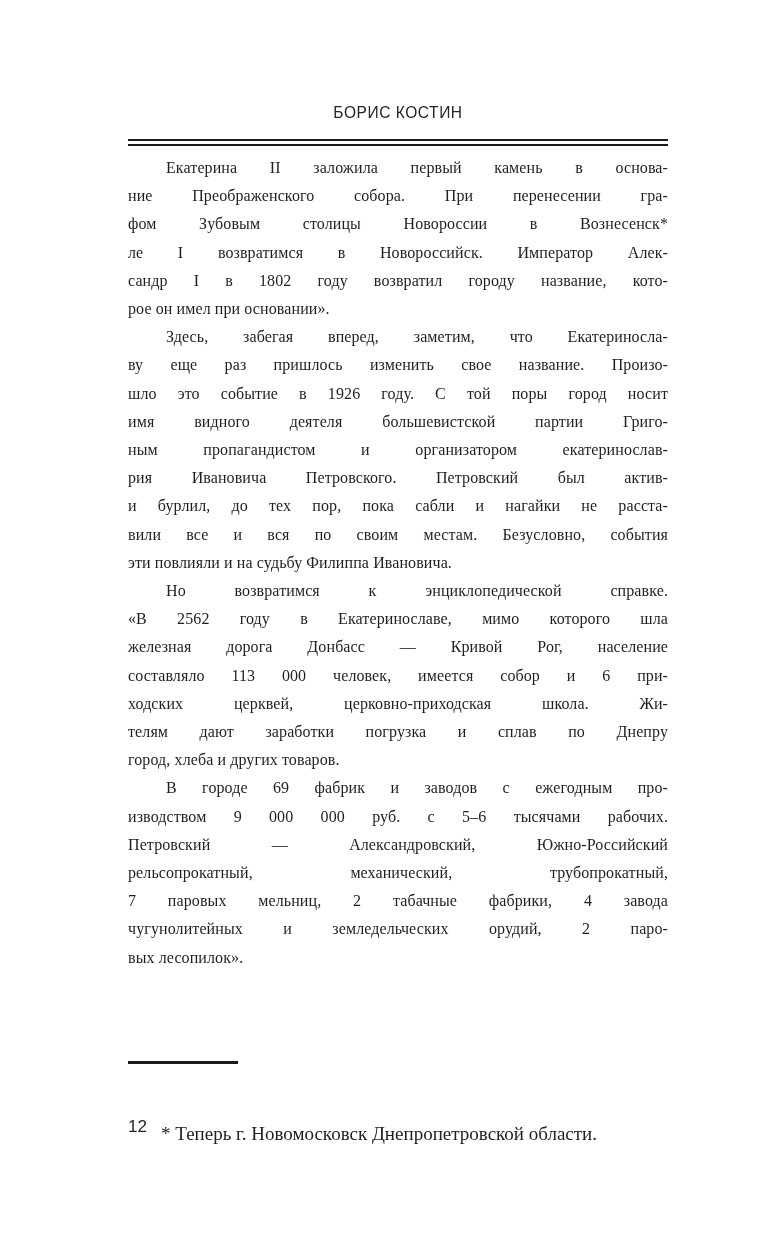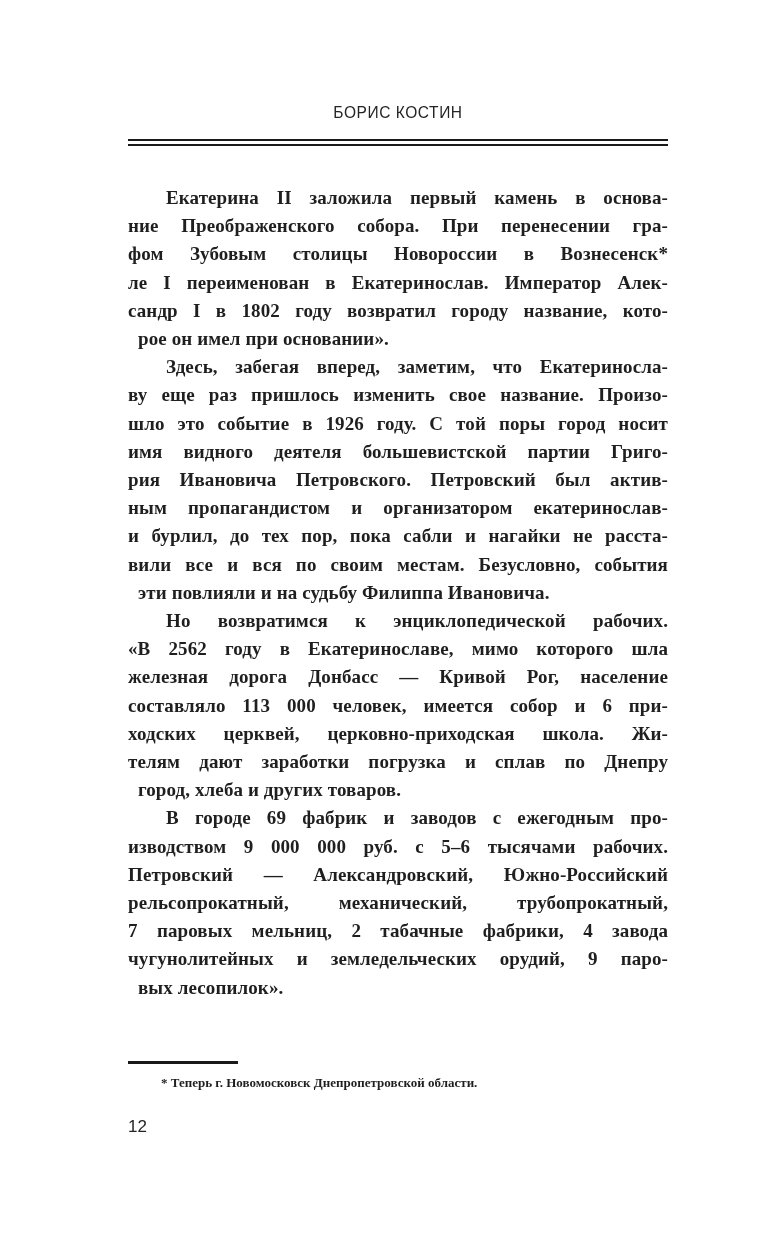--- a/index.html
+++ b/index.html
@@ -32,51 +32,49 @@
     position: absolute;
     top: 139px;
     left: 128px;
     width: 540px;
     height: 3px;
     border-top: 2px solid var(--rule, #1a1a1a);
     border-bottom: 2px solid var(--rule, #1a1a1a);
   }
   .body-text {
     position: absolute;
-    top: 184px;
+    top: 154px;
     left: 128px;
     width: 540px;
-    font-size: 19px;
+    font-size: 16px;
     line-height: 28.2px;
     letter-spacing: 0.1px;
-    font-weight: bold;
   }
   .line {
     text-align: justify;
     text-align-last: justify;
   }
   .line.first { text-indent: 38px; }
-  .line.last { text-align-last: left; margin-left: 10px; }
+  .line.last { text-align-last: left; }
   .footnote-rule {
     position: absolute;
     top: 1061px;
     left: 128px;
     width: 110px;
     height: 3px;
     background: var(--rule, #1a1a1a);
   }
   .footnote {
     position: absolute;
-    top: 1071px;
+    top: 1122px;
     left: 128px;
     width: 540px;
-    font-size: 13px;
+    font-size: 19px;
     line-height: 24px;
     text-indent: 33px;
-    font-weight: bold;
   }
   .page-number {
     position: absolute;
     top: 1117px;
     left: 128px;
     width: 540px;
     text-align: left;
     font-family: "Liberation Sans", sans-serif;
     font-size: 17px;
     color: #242424;
@@ -88,50 +86,50 @@
 <div class="page">
   <div class="running-header">
     <div class="author">БОРИС КОСТИН</div>
   </div>
   <div class="header-rule"></div>
   <div class="body-text">
       <div>
         <div class="line first">Екатерина II заложила первый камень в основа-</div>
         <div class="line">ние Преображенского собора. При перенесении гра-</div>
         <div class="line">фом Зубовым столицы Новороссии в Вознесенск*</div>
-        <div class="line">ле I переименован в Екатеринослав. Император Алек-</div>
+        <div class="line">ле I возвратимся в Новороссийск. Император Алек-</div>
         <div class="line">сандр I в 1802 году возвратил городу название, кото-</div>
         <div class="line last">рое он имел при основании».</div>
       </div>
       <div>
         <div class="line first">Здесь, забегая вперед, заметим, что Екатериносла-</div>
         <div class="line">ву еще раз пришлось изменить свое название. Произо-</div>
         <div class="line">шло это событие в 1926 году. С той поры город носит</div>
         <div class="line">имя видного деятеля большевистской партии Григо-</div>
+        <div class="line">ным пропагандистом и организатором екатеринослав-</div>
         <div class="line">рия Ивановича Петровского. Петровский был актив-</div>
-        <div class="line">ным пропагандистом и организатором екатеринослав-</div>
         <div class="line">и бурлил, до тех пор, пока сабли и нагайки не расста-</div>
         <div class="line">вили все и вся по своим местам. Безусловно, события</div>
         <div class="line last">эти повлияли и на судьбу Филиппа Ивановича.</div>
       </div>
       <div>
-        <div class="line first">Но возвратимся к энциклопедической рабочих.</div>
+        <div class="line first">Но возвратимся к энциклопедической справке.</div>
         <div class="line">«В 2562 году в Екатеринославе, мимо которого шла</div>
         <div class="line">железная дорога Донбасс — Кривой Рог, население</div>
         <div class="line">составляло 113 000 человек, имеется собор и 6 при-</div>
         <div class="line">ходских церквей, церковно-приходская школа. Жи-</div>
         <div class="line">телям дают заработки погрузка и сплав по Днепру</div>
         <div class="line last">город, хлеба и других товаров.</div>
       </div>
       <div>
         <div class="line first">В городе 69 фабрик и заводов с ежегодным про-</div>
         <div class="line">изводством 9 000 000 руб. с 5–6 тысячами рабочих.</div>
         <div class="line">Петровский — Александровский, Южно-Российский</div>
         <div class="line">рельсопрокатный, механический, трубопрокатный,</div>
         <div class="line">7 паровых мельниц, 2 табачные фабрики, 4 завода</div>
-        <div class="line">чугунолитейных и земледельческих орудий, 9 паро-</div>
+        <div class="line">чугунолитейных и земледельческих орудий, 2 паро-</div>
         <div class="line last">вых лесопилок».</div>
       </div>
     </div>
   <div class="footnote-rule"></div>
   <div class="footnote">* Теперь г. Новомосковск Днепропетровской области.</div>
   <div class="page-number">12</div>
 </div>
 
 </body></html>

